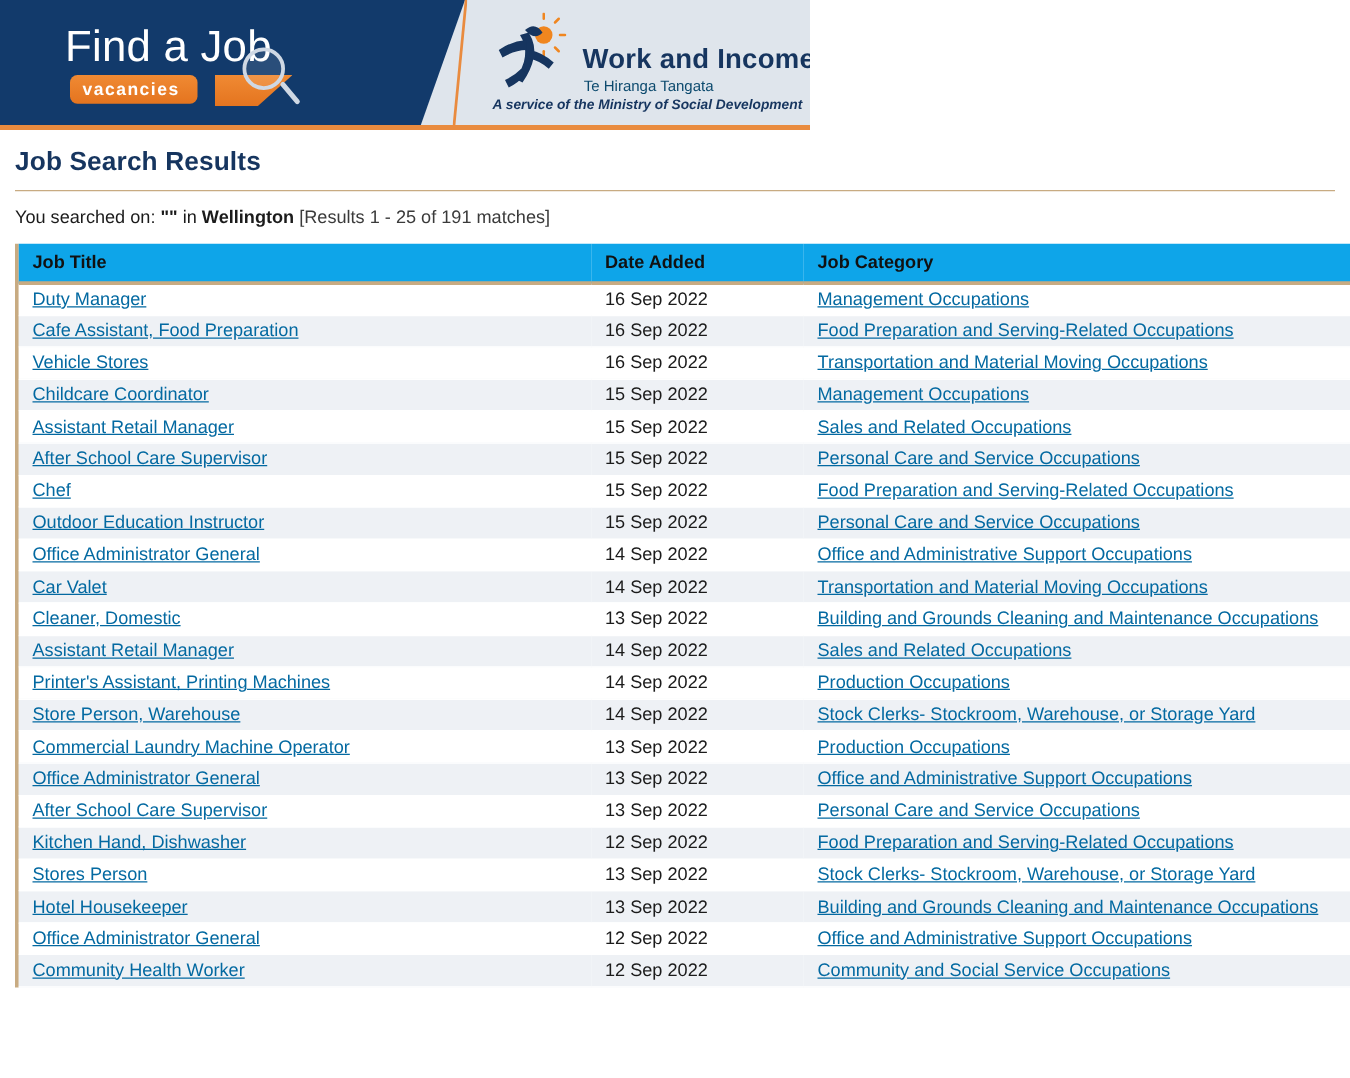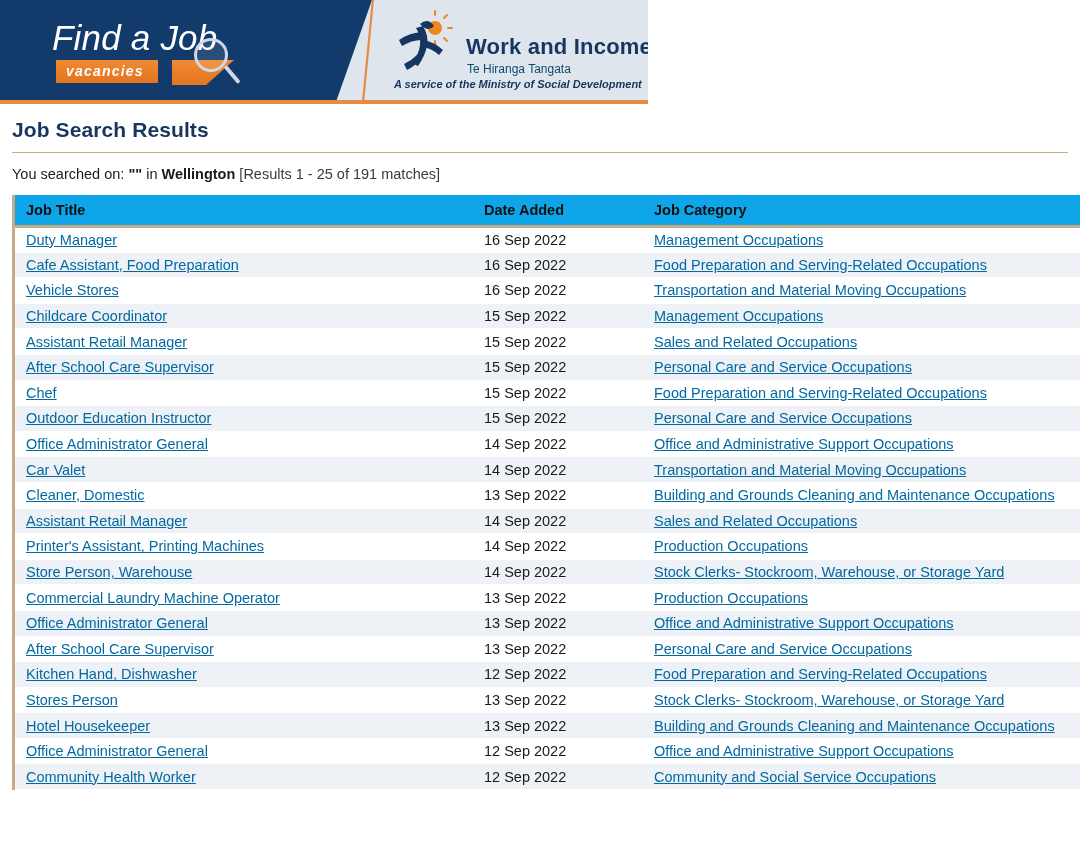--- a/index.html
+++ b/index.html
@@ -48,42 +48,42 @@
     width: 44px; height: 100px;
     background: #e98b3f;
     -webkit-clip-path: polygon(95% 0, 100% 0, 78% 100%, 73% 100%);
     clip-path: polygon(95% 0, 100% 0, 78% 100%, 73% 100%);
   }
 
   
   .faj {
     position: absolute;
     left: 52px; top: 18px;
-    width: 240px; height: 70px; font-style: italic;
+    width: 240px; height: 70px;
   }
   .faj-text {
     position: absolute;
     left: 0; top: 0;
     font-size: 35px;
     font-weight: 400;
     color: #ffffff;
     letter-spacing: 0.2px;
     line-height: 40px;
     white-space: nowrap;
   }
   .faj-vac {
     position: absolute;
     left: 4px; top: 42px;
     background: linear-gradient(180deg, #f08a33 0%, #e4741f 100%);
     color: #ffffff;
     font-size: 14px;
     font-weight: bold;
     letter-spacing: 1.2px;
     padding: 3px 14px 4px 10px;
-    border-radius: 1px;
+    border-radius: 6px;
   }
   .faj-vac-tail {
     position: absolute;
     left: 120px; top: 42px;
     width: 62px; height: 25px;
     background: linear-gradient(180deg, #f08a33 0%, #e4741f 100%);
     -webkit-clip-path: polygon(0 0, 100% 0, 55% 100%, 0 100%);
     clip-path: polygon(0 0, 100% 0, 55% 100%, 0 100%);
   }
   .faj-glass {

